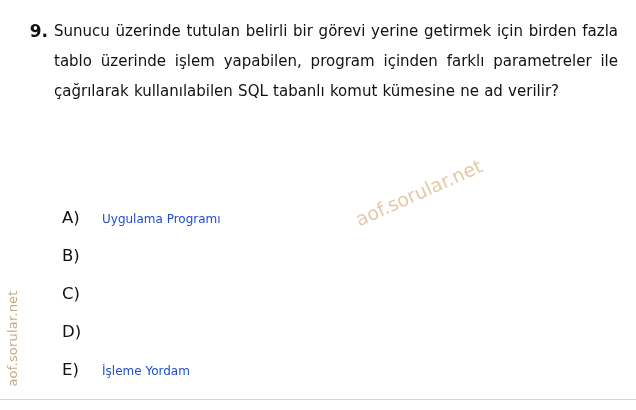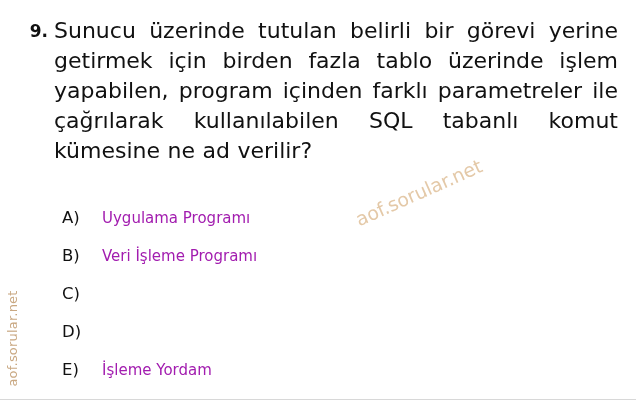--- a/index.html
+++ b/index.html
@@ -78,21 +78,21 @@
     text-align: right;
     font-size: 17px;
     font-weight: bold;
     color: #111111;
     line-height: 30px;
     padding-right: 6px;
     box-sizing: border-box;
   }
   .q-text {
     flex: 1;
-    font-size: 22px;
+    font-size: 15px;
     line-height: 30px;
     color: #111111;
     text-align: justify;
     text-justify: inter-word;
     word-spacing: 0.5px;
   }
 
   
   .options {
     position: absolute;
@@ -106,22 +106,22 @@
     height: 38px;
   }
   .opt-letter {
     width: 40px;
     flex: none;
     font-size: 16.5px;
     color: #111111;
   }
   .opt-label {
     flex: 1;
-    font-size: 15px;
-    color: #a21caf;
+    font-size: 12px;
+    color: #1d4ed8;
   }
 
   
   .bottom-rule {
     position: absolute;
     left: 0;
     bottom: 10px;
     width: 636px;
     height: 1px;
     background: #d8d8d8;
@@ -141,21 +141,20 @@
     <div class="q-text">Sunucu üzerinde tutulan belirli bir görevi yerine getirmek için birden fazla tablo üzerinde işlem yapabilen, program içinden farklı parametreler ile çağrılarak kullanılabilen SQL tabanlı komut kümesine ne ad verilir?</div>
   </div>
 
   <div class="options">
     <div class="option">
       <div class="opt-letter">A)</div>
       <div class="opt-label">Uygulama Programı</div>
     </div>
     <div class="option">
       <div class="opt-letter">B)</div>
-      <div class="opt-label">Veri İşleme Programı</div>
     </div>
     <div class="option">
       <div class="opt-letter">C)</div>
     </div>
     <div class="option">
       <div class="opt-letter">D)</div>
     </div>
     <div class="option">
       <div class="opt-letter">E)</div>
       <div class="opt-label">İşleme Yordam</div>

